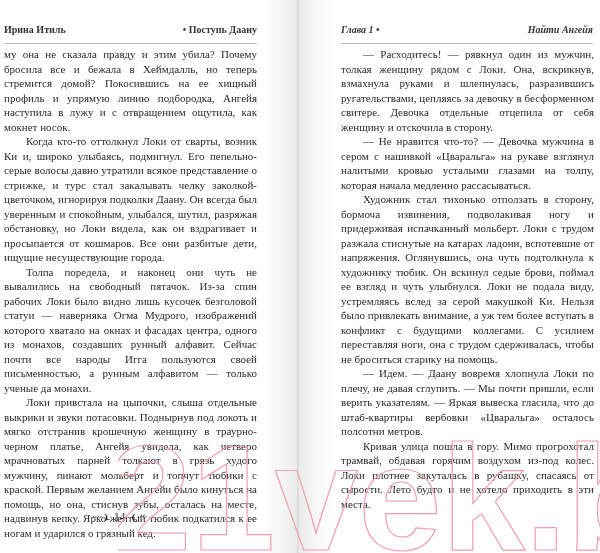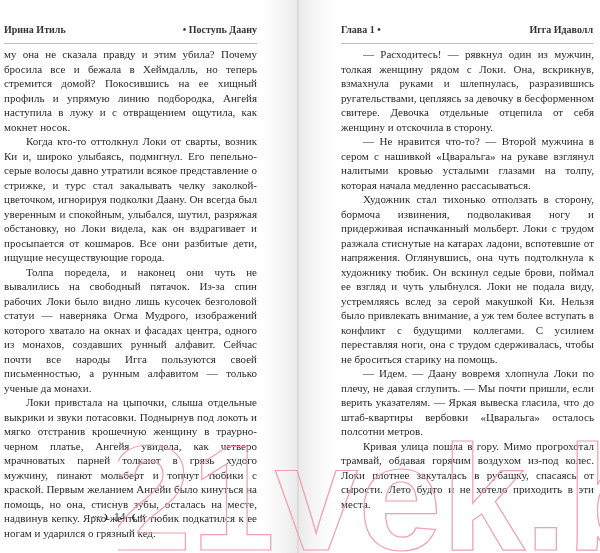--- a/index.html
+++ b/index.html
@@ -15,21 +15,21 @@
   .page-right { width: 302px; background: linear-gradient(to right, #e9e9e9 0%, #f5f5f5 5%, #ffffff 12%, #ffffff 100%); }
   .gutter { position: absolute; left: 297px; top: 0; width: 2px; height: 553px; background: #dcdcdc; }
 
   .running-head {
     position: absolute; top: 24px; height: 14px;
     display: flex; justify-content: space-between; align-items: baseline;
     font-size: 10px; font-weight: bold; color: #333;
     border-bottom: 1.5px solid #bdbdbd; padding-bottom: 5px;
   }
   .page-left .running-head { left: 4px; width: 253px; }
-  .page-right .running-head { left: 43px; width: 252px; }
+  .page-right .running-head { left: 43px; width: 252px; font-style: italic; }
 
   .text-block {
     position: absolute; top: 47px;
     font-size: 11px; line-height: 14.5px; text-align: justify;
     hyphens: manual;
   }
   .page-left .text-block { left: 4px; width: 253px; }
   .page-right .text-block { left: 43px; width: 253px; }
   .para { margin: 0; }
   .para.indent { text-indent: 22px; }
@@ -68,25 +68,25 @@
     <div class="folio">
       <span class="orn">····❩</span>
       <span>14</span>
       <span class="orn">❨····</span>
     </div>
   </div>
 
   <div class="page page-right">
     <div class="running-head">
       <span>Глава 1 •</span>
-      <span>Игга Идаволл</span>
+      <span>Найти Ангейя</span>
     </div>
     <div class="text-block">
       <p class="para indent">— Расходитесь! — рявкнул один из мужчин, толкая женщину рядом с Локи. Она, вскрикнув, взмахнула руками и шлепнулась, разразившись ругательствами, цепляясь за девочку в бесформенном свитере. Девочка отдельные отцепила от себя женщину и отскочила в сторону.</p>
-      <p class="para indent">— Не нравится что-то? — Второй мужчина в сером с нашивкой «Цваральга» на рукаве взглянул налитыми кровью усталыми глазами на толпу, которая начала медленно рассасываться.</p>
+      <p class="para indent">— Не нравится что-то? — Девочка мужчина в сером с нашивкой «Цваральга» на рукаве взглянул налитыми кровью усталыми глазами на толпу, которая начала медленно рассасываться.</p>
       <p class="para indent">Художник стал тихонько отползать в сторону, бормоча извинения, подволакивая ногу и придерживая испачканный мольберт. Локи с трудом разжала стиснутые на катарах ладони, вспотевшие от напряжения. Оглянувшись, она чуть подтолкнула к художнику тюбик. Он вскинул седые брови, поймал ее взгляд и чуть улыбнулся. Локи не подала виду, устремляясь вслед за серой макушкой Ки. Нельзя было привлекать внимание, а уж тем более вступать в конфликт с будущими коллегами. С усилием переставляя ноги, она с трудом сдерживалась, чтобы не броситься старику на помощь.</p>
       <p class="para indent">— Идем. — Даану вовремя хлопнула Локи по плечу, не давая сглупить. — Мы почти пришли, если верить указателям. — Яркая вывеска гласила, что до штаб-квартиры вербовки «Цваральга» осталось полсотни метров.</p>
       <p class="para indent">Кривая улица пошла в гору. Мимо прогрохотал трамвай, обдавая горячим воздухом из-под колес. Локи плотнее закуталась в рубашку, спасаясь от сырости. Лето будто и не хотело приходить в эти места.</p>
     </div>
 
   </div>
 </div>
 
 <div class="gutter"></div>
 

